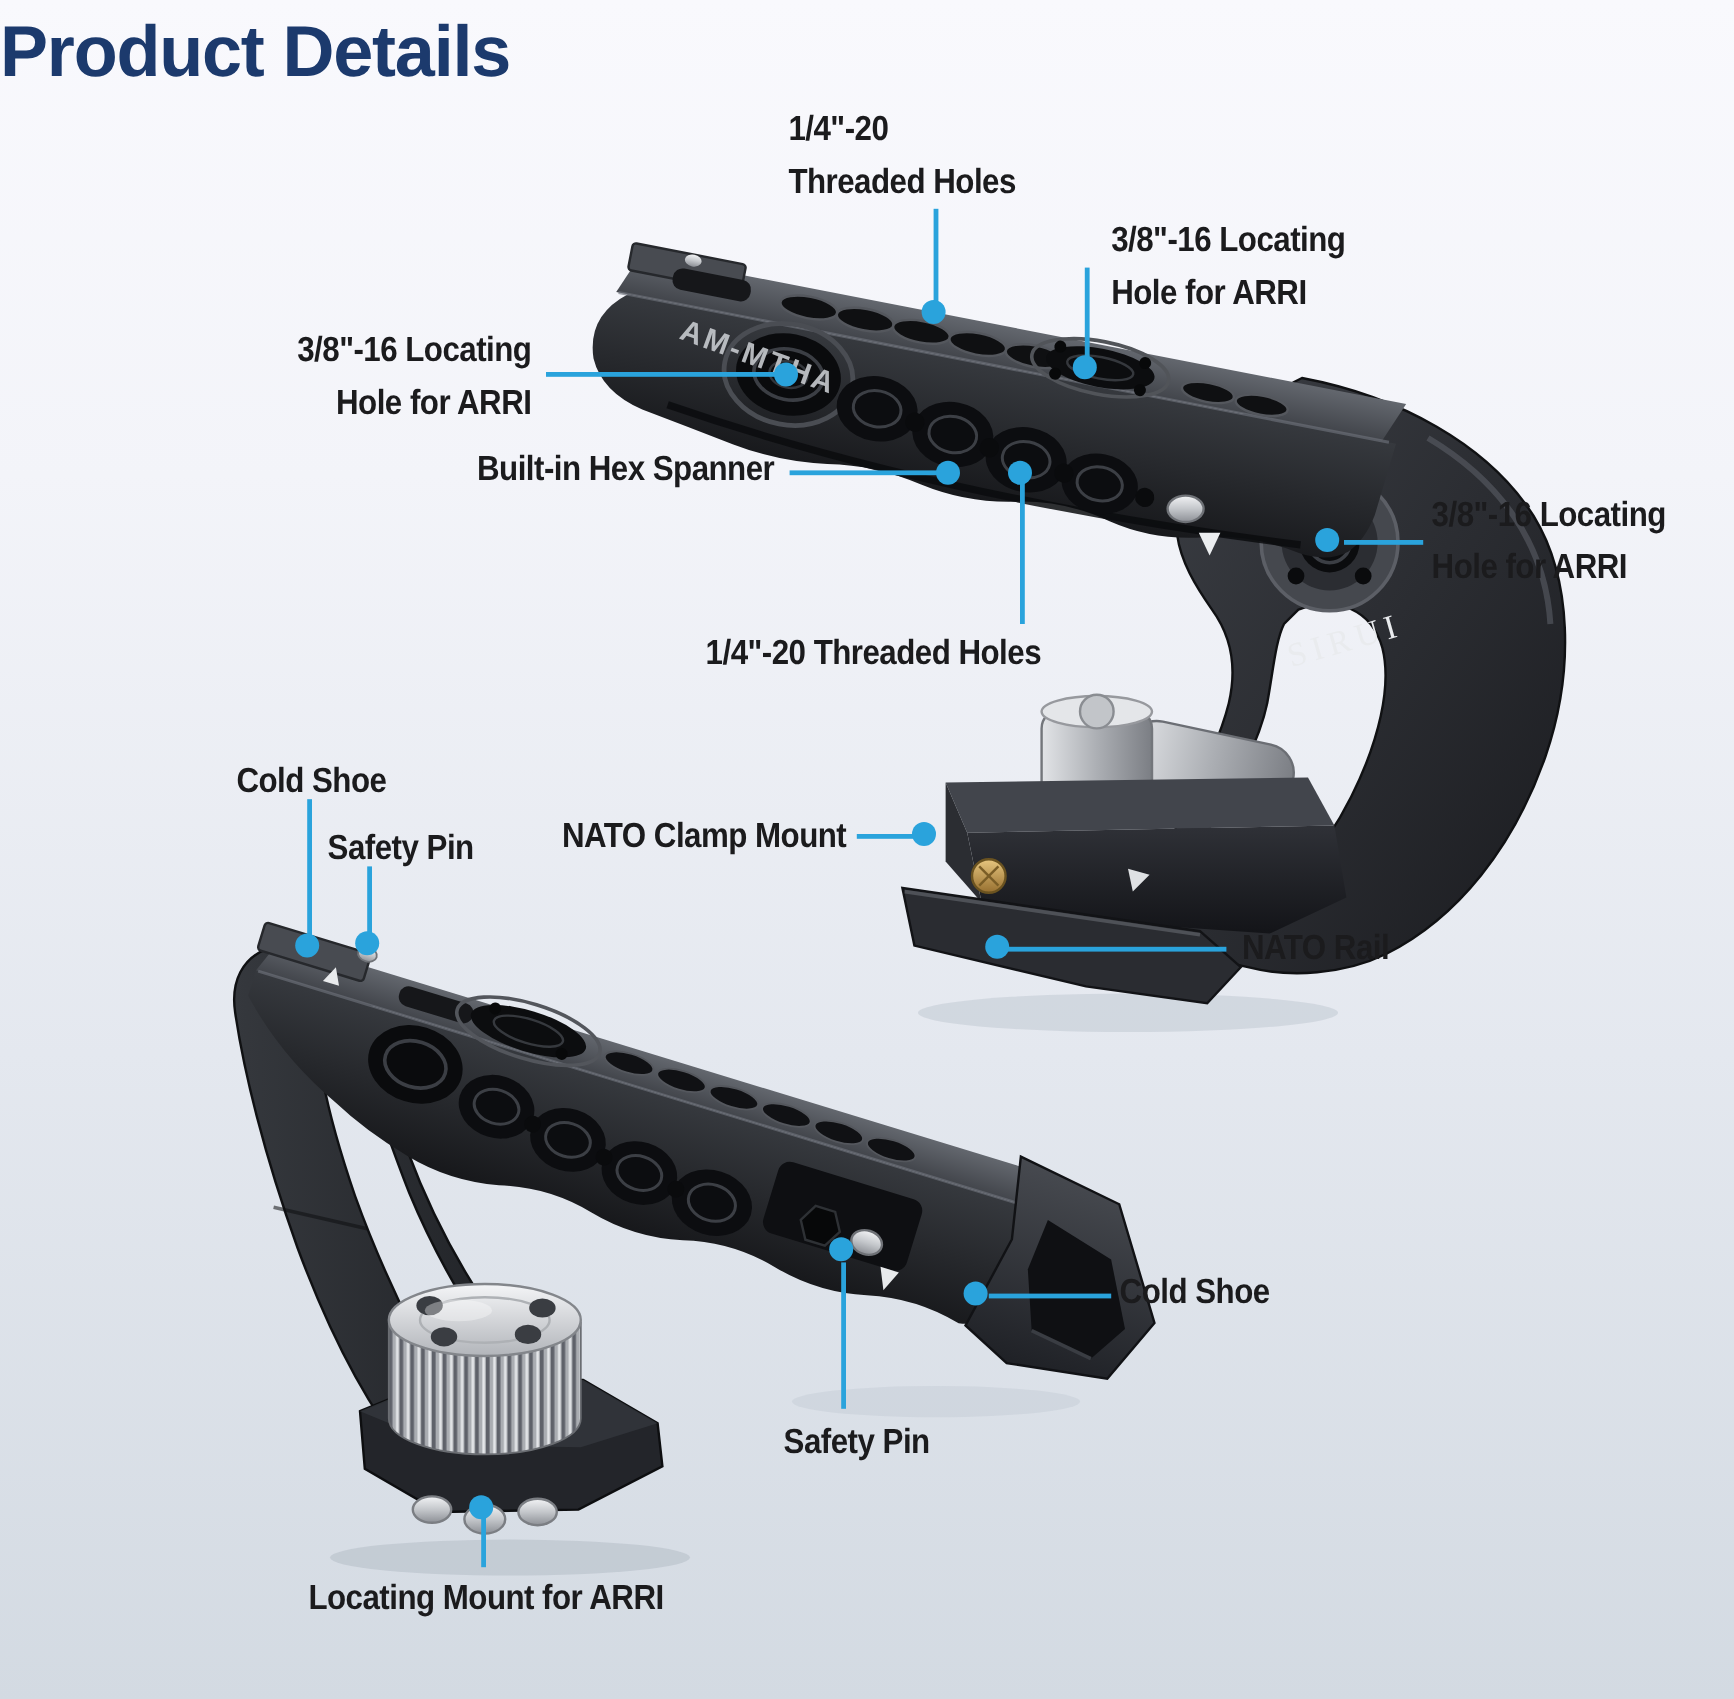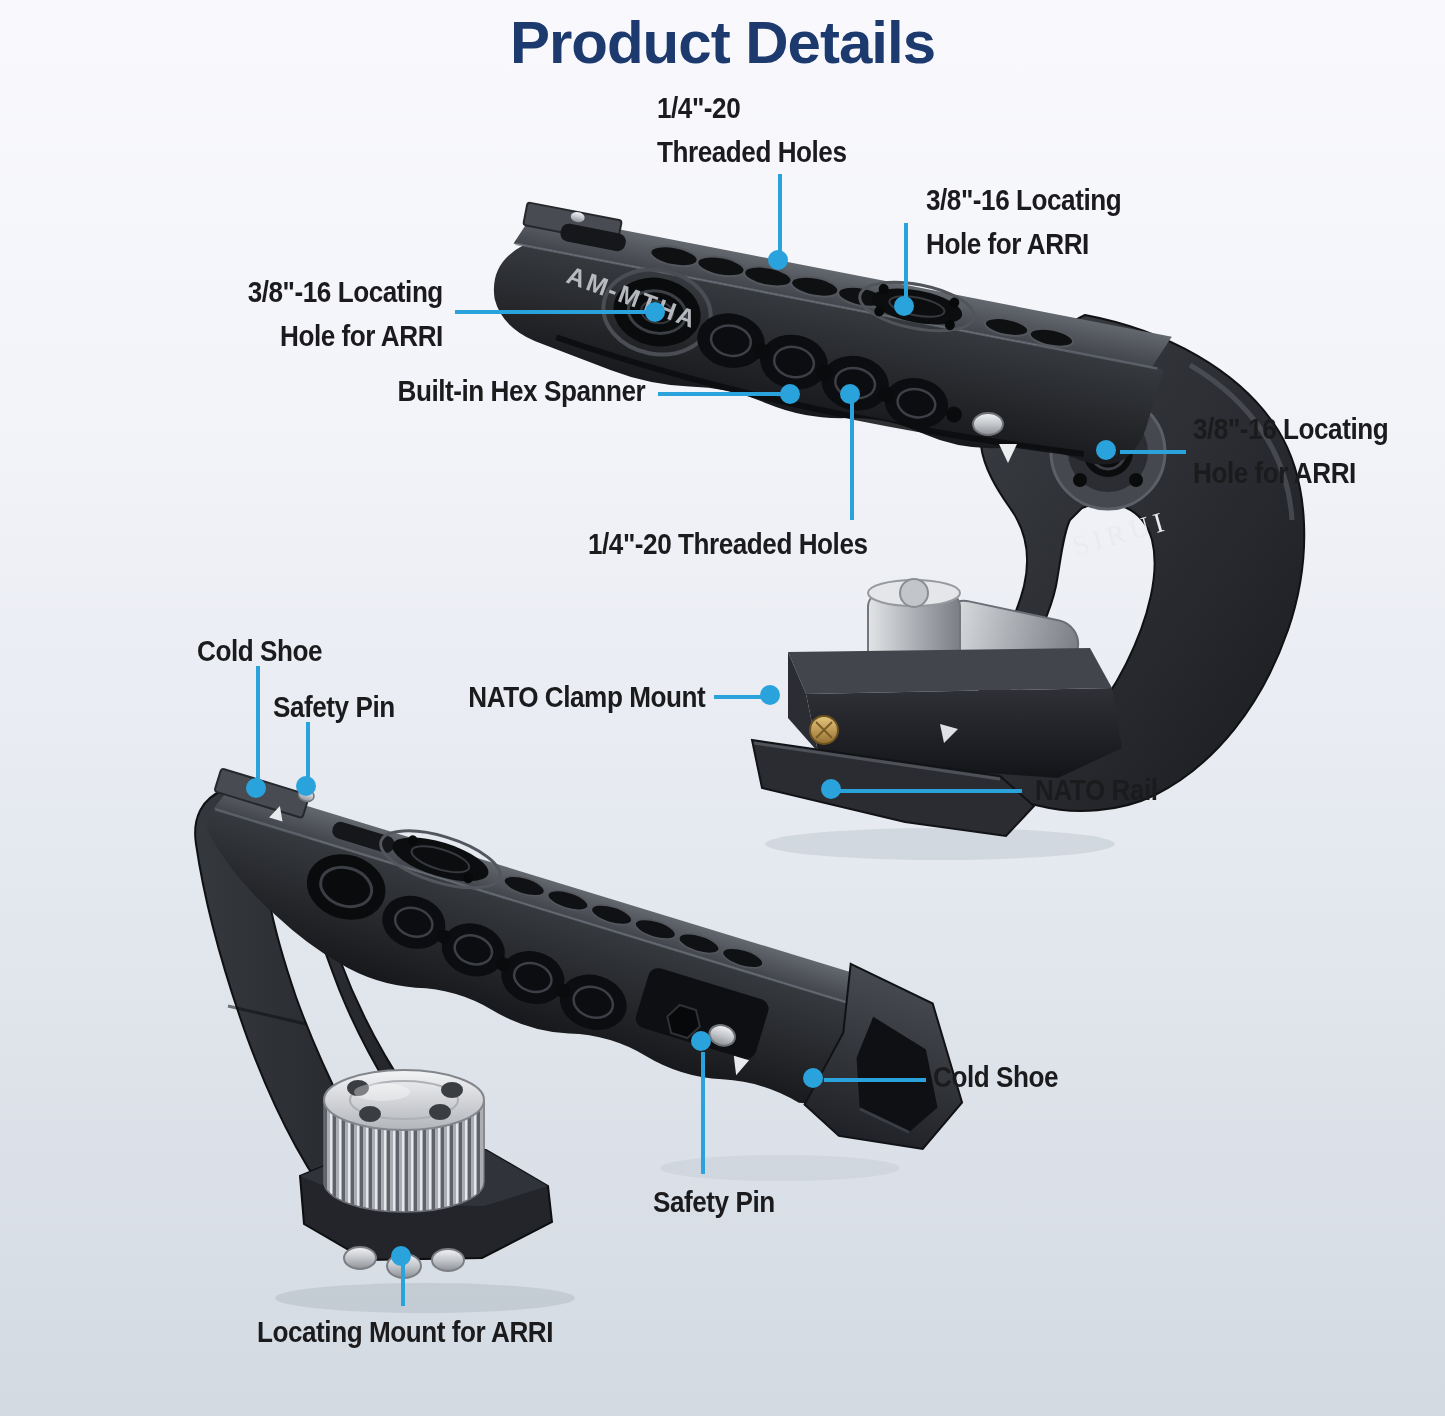--- a/index.html
+++ b/index.html
@@ -2,21 +2,21 @@
 <html><head>
 <meta charset="utf-8">
 <style>
   html,body{margin:0;padding:0;background:#fff;}
   .canvas{
     position:relative;width:1445px;height:1416px;overflow:hidden;
     background:linear-gradient(180deg,#f9f9fd 0%,#f3f4f9 28%,#e4e8ef 62%,#d3dae2 100%);
     font-family:"Liberation Sans",sans-serif;
   }
   .page-title{
-    position:absolute;top:8px;left:0;width:100%;margin:0;text-align:center;
+    position:absolute;top:8px;left:0;width:100%;margin:0;text-align:left;
     font-size:60px;font-weight:bold;letter-spacing:-1px;color:#1c3a6d;
   }
   .lbl{
     position:absolute;white-space:nowrap;color:#1b1b1d;
     font-size:29px;line-height:44px;font-weight:700;letter-spacing:-0.5px;
   }
   .alignL{transform:scaleX(0.9);transform-origin:left top;text-align:left;}
   .alignR{transform:scaleX(0.9);transform-origin:right top;text-align:right;}
   .cline{position:absolute;background:#2aa3dc;}
   .cdot{position:absolute;width:20px;height:20px;border-radius:50%;background:#2aa3dc;}

